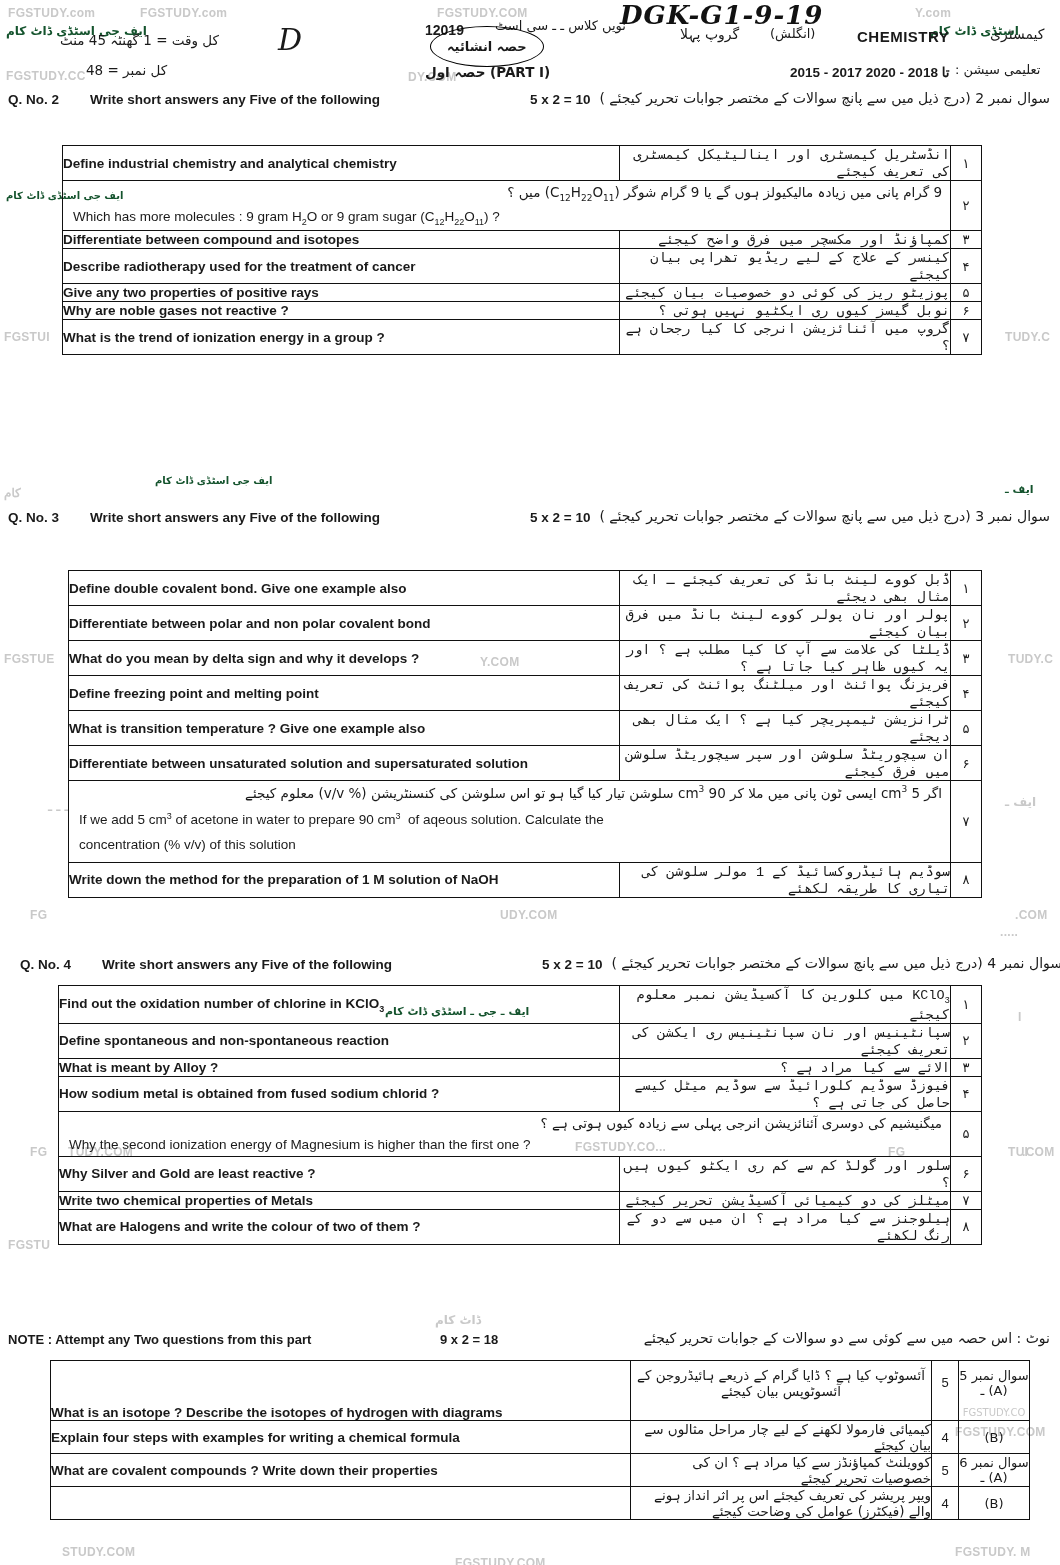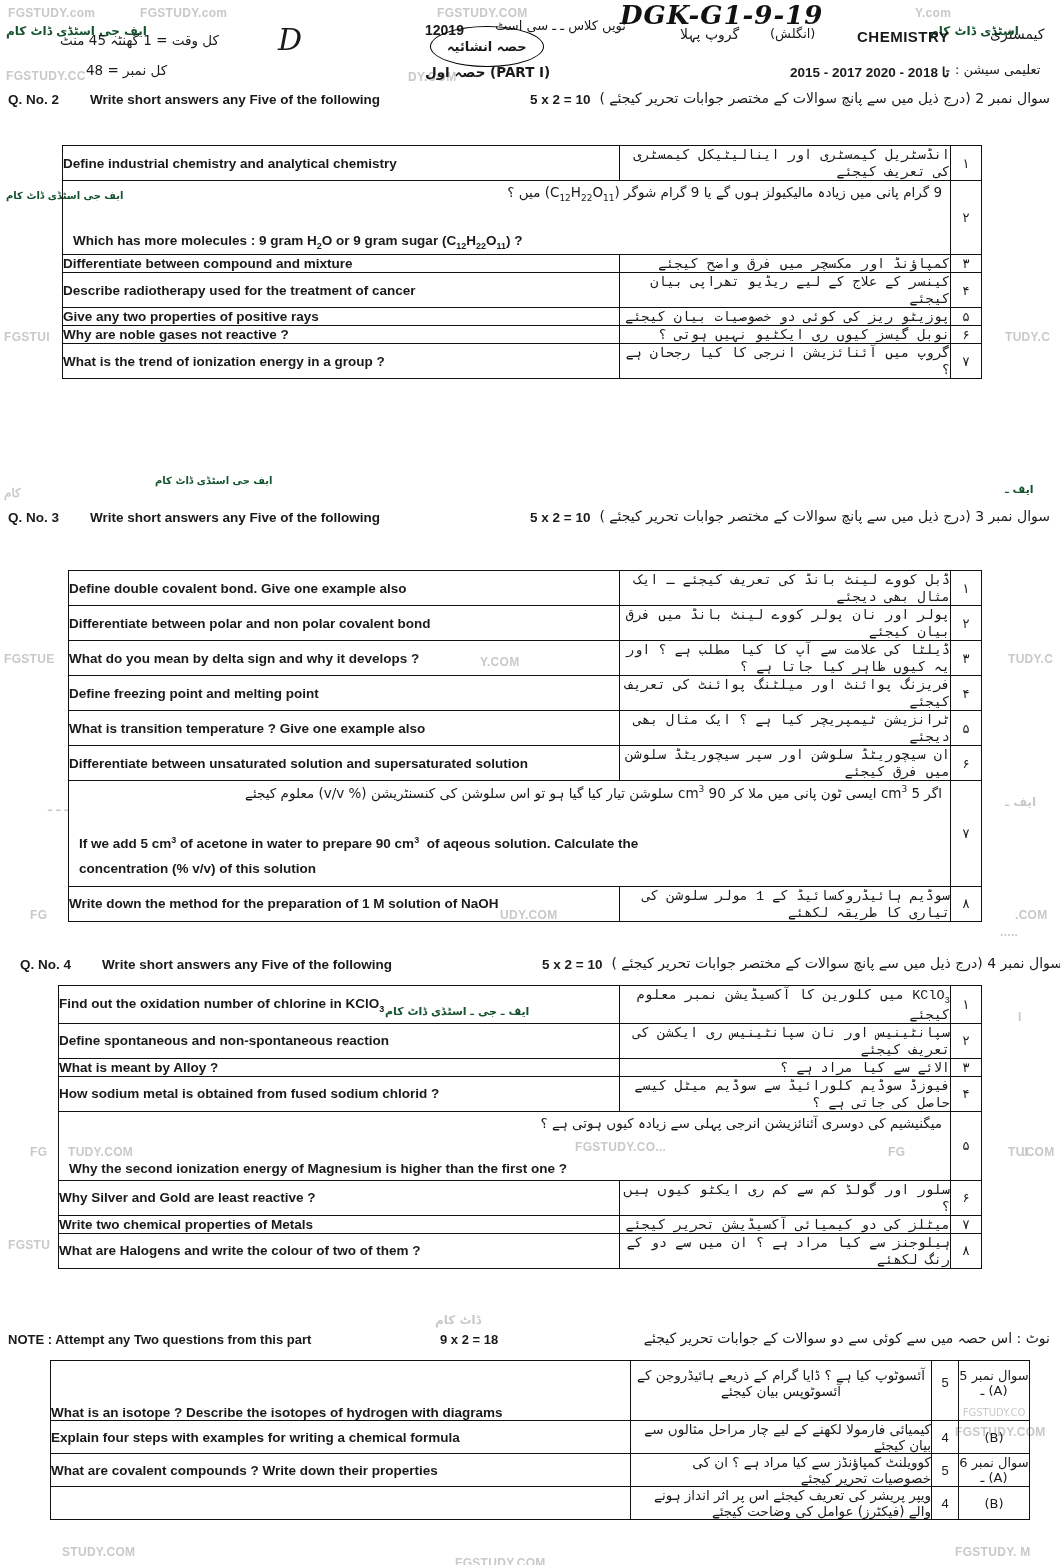--- a/index.html
+++ b/index.html
@@ -48,21 +48,21 @@
   }
   table.qtab td{
     border:1.3px solid #111;
     vertical-align:middle;
     padding:0;
   }
   td.num{width:30px;text-align:center;font-family:"DejaVu Sans",sans-serif;font-size:13px;}
   td.ur{width:330px;text-align:right;padding:2px 8px 2px 4px;font-family:Liberation Mono, monospace;font-size:13.5px;direction:rtl;}
   td.en{padding:3px 6px 3px 10px;font-size:13.5px;font-weight:bold;}
   td.both{padding:0;}
-  .enline{font-size:13.5px;font-weight:bold;padding:4px 6px 4px 10px;margin-top:24px;}
+  .enline{font-size:13.5px;font-weight:normal;padding:4px 6px 4px 10px;}
   .urline{font-size:13.5px;font-family:"DejaVu Sans",sans-serif;direction:rtl;text-align:right;padding:3px 8px 2px 6px;}
   sub{font-size:9px;}
   sup{font-size:9px;}
 
   .note{position:relative;height:24px;z-index:2;}
   .note .nl{position:absolute;left:8px;top:2px;font-size:13px;font-weight:bold;}
   .note .nm{position:absolute;left:440px;top:2px;font-size:13px;font-weight:bold;}
   .note .nu{position:absolute;right:10px;top:0;font-size:14px;font-family:"DejaVu Sans",sans-serif;}
 
   table.ptab{border-collapse:collapse;position:absolute;z-index:2;}
@@ -157,21 +157,21 @@
       <td class="num">۱</td>
     </tr>
     <tr>
       <td class="both" colspan="2">
         <div class="urline">9 گرام پانی میں زیادہ مالیکیولز ہوں گے یا 9 گرام شوگر (C<sub>12</sub>H<sub>22</sub>O<sub>11</sub>) میں ؟</div>
         <div class="enline">Which has more molecules : 9 gram H<sub>2</sub>O or 9 gram sugar (C<sub>12</sub>H<sub>22</sub>O<sub>11</sub>)  ?</div>
       </td>
       <td class="num">۲</td>
     </tr>
     <tr>
-      <td class="en">Differentiate between compound and mixture</td>
+      <td class="en">Differentiate between compound and isotopes</td>
       <td class="ur">کمپاؤنڈ اور مکسچر میں فرق واضح کیجئے</td>
       <td class="num">۳</td>
     </tr>
     <tr>
       <td class="en">Describe radiotherapy used for the treatment of cancer</td>
       <td class="ur">کینسر کے علاج کے لیے ریڈیو تھراپی بیان کیجئے</td>
       <td class="num">۴</td>
     </tr>
     <tr>
       <td class="en">Give any two properties of positive rays</td>

